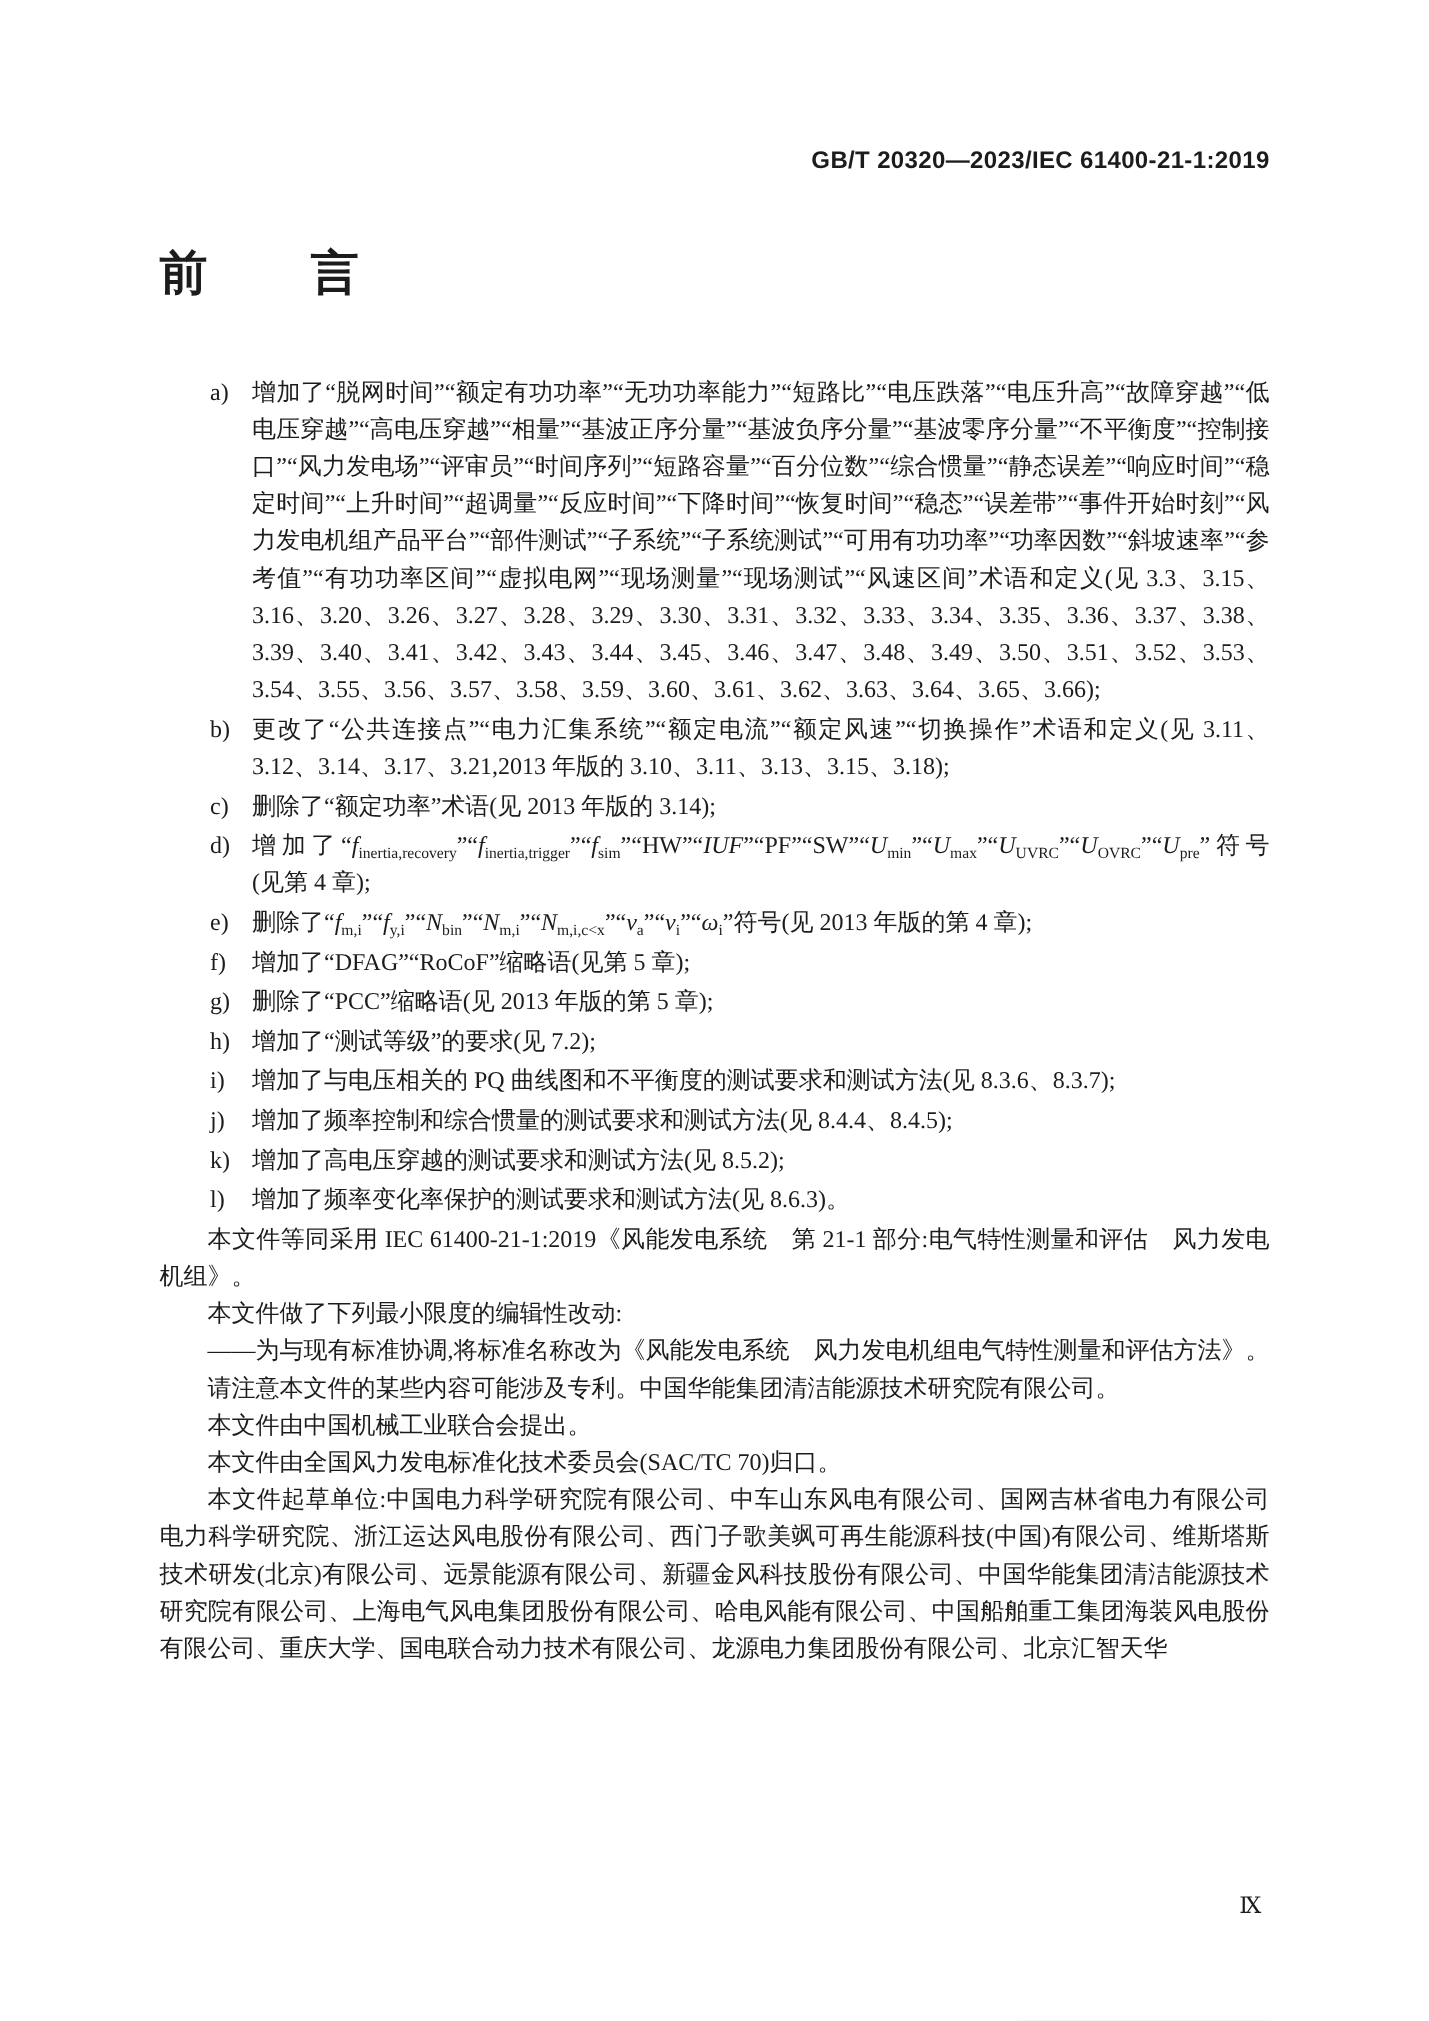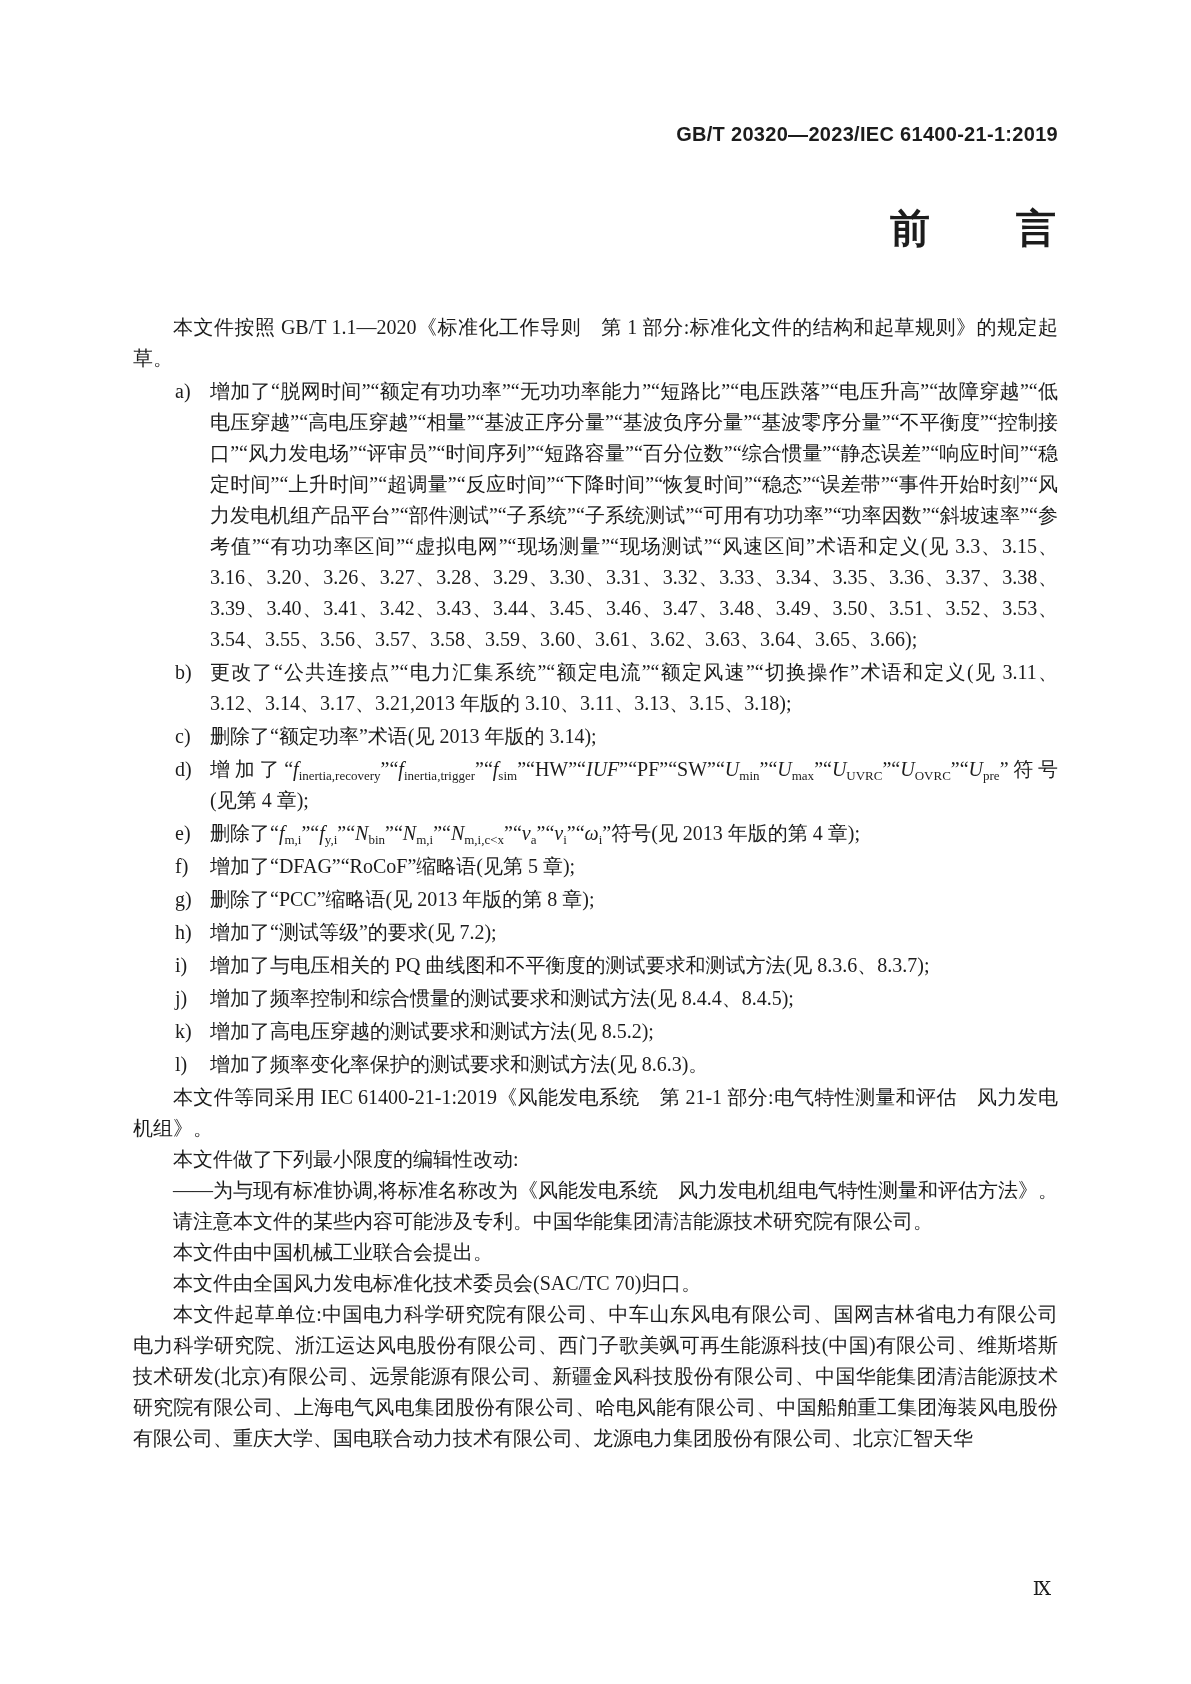--- a/index.html
+++ b/index.html
@@ -17,21 +17,21 @@
   }
   .doc-header {
     text-align: right;
     font-family: "Liberation Sans", "DejaVu Sans", sans-serif;
     font-weight: bold;
     font-size: 20px;
     line-height: 24px;
     letter-spacing: 0.3px;
   }
   .doc-title {
-    text-align: right;
+    text-align: left;
     font-family: "Liberation Sans", "DejaVu Sans", sans-serif;
     font-weight: bold;
     font-size: 40px;
     line-height: 48px;
     margin-top: 58px;
     margin-bottom: 60px;
     letter-spacing: 2px;
   }
   .doc-body {
     font-size: 20px;
@@ -73,30 +73,29 @@
 <body>
 
 <div class="page">
 
   <div class="doc-header">GB/T 20320—2023/IEC 61400-21-1:2019</div>
 
   <h1 class="doc-title">前　　言</h1>
 
   <div class="doc-body">
     <div>
-        <p class="para">本文件按照 GB/T 1.1—2020《标准化工作导则　第 1 部分:标准化文件的结构和起草规则》的规定起草。</p>
       </div>
     <div>
         <div class="list-item"><span class="label">a)</span><span class="text">增加了“脱网时间”“额定有功功率”“无功功率能力”“短路比”“电压跌落”“电压升高”“故障穿越”“低电压穿越”“高电压穿越”“相量”“基波正序分量”“基波负序分量”“基波零序分量”“不平衡度”“控制接口”“风力发电场”“评审员”“时间序列”“短路容量”“百分位数”“综合惯量”“静态误差”“响应时间”“稳定时间”“上升时间”“超调量”“反应时间”“下降时间”“恢复时间”“稳态”“误差带”“事件开始时刻”“风力发电机组产品平台”“部件测试”“子系统”“子系统测试”“可用有功功率”“功率因数”“斜坡速率”“参考值”“有功功率区间”“虚拟电网”“现场测量”“现场测试”“风速区间”术语和定义(见 3.3、3.15、3.16、3.20、3.26、3.27、3.28、3.29、3.30、3.31、3.32、3.33、3.34、3.35、3.36、3.37、3.38、3.39、3.40、3.41、3.42、3.43、3.44、3.45、3.46、3.47、3.48、3.49、3.50、3.51、3.52、3.53、3.54、3.55、3.56、3.57、3.58、3.59、3.60、3.61、3.62、3.63、3.64、3.65、3.66);</span></div>
         <div class="list-item"><span class="label">b)</span><span class="text">更改了“公共连接点”“电力汇集系统”“额定电流”“额定风速”“切换操作”术语和定义(见 3.11、3.12、3.14、3.17、3.21,2013 年版的 3.10、3.11、3.13、3.15、3.18);</span></div>
         <div class="list-item"><span class="label">c)</span><span class="text">删除了“额定功率”术语(见 2013 年版的 3.14);</span></div>
         <div class="list-item"><span class="label">d)</span><span class="text">增加了“<i>f</i><sub>inertia,recovery</sub>”“<i>f</i><sub>inertia,trigger</sub>”“<i>f</i><sub>sim</sub>”“HW”“<i>IUF</i>”“PF”“SW”“<i>U</i><sub>min</sub>”“<i>U</i><sub>max</sub>”“<i>U</i><sub>UVRC</sub>”“<i>U</i><sub>OVRC</sub>”“<i>U</i><sub>pre</sub>”符号(见第 4 章);</span></div>
         <div class="list-item"><span class="label">e)</span><span class="text">删除了“<i>f</i><sub>m,i</sub>”“<i>f</i><sub>y,i</sub>”“<i>N</i><sub>bin</sub>”“<i>N</i><sub>m,i</sub>”“<i>N</i><sub>m,i,c&lt;x</sub>”“<i>v</i><sub>a</sub>”“<i>v</i><sub>i</sub>”“<i>ω</i><sub>i</sub>”符号(见 2013 年版的第 4 章);</span></div>
         <div class="list-item"><span class="label">f)</span><span class="text">增加了“DFAG”“RoCoF”缩略语(见第 5 章);</span></div>
-        <div class="list-item"><span class="label">g)</span><span class="text">删除了“PCC”缩略语(见 2013 年版的第 8 章);</span></div>
+        <div class="list-item"><span class="label">g)</span><span class="text">删除了“PCC”缩略语(见 2013 年版的第 5 章);</span></div>
         <div class="list-item"><span class="label">h)</span><span class="text">增加了“测试等级”的要求(见 7.2);</span></div>
         <div class="list-item"><span class="label">i)</span><span class="text">增加了与电压相关的 PQ 曲线图和不平衡度的测试要求和测试方法(见 8.3.6、8.3.7);</span></div>
         <div class="list-item"><span class="label">j)</span><span class="text">增加了频率控制和综合惯量的测试要求和测试方法(见 8.4.4、8.4.5);</span></div>
         <div class="list-item"><span class="label">k)</span><span class="text">增加了高电压穿越的测试要求和测试方法(见 8.5.2);</span></div>
         <div class="list-item"><span class="label">l)</span><span class="text">增加了频率变化率保护的测试要求和测试方法(见 8.6.3)。</span></div>
       </div>
     <div>
         <p class="para">本文件等同采用 IEC 61400-21-1:2019《风能发电系统　第 21-1 部分:电气特性测量和评估　风力发电机组》。</p>
         <p class="para">本文件做了下列最小限度的编辑性改动:</p>
         <p class="para">——为与现有标准协调,将标准名称改为《风能发电系统　风力发电机组电气特性测量和评估方法》。</p>

